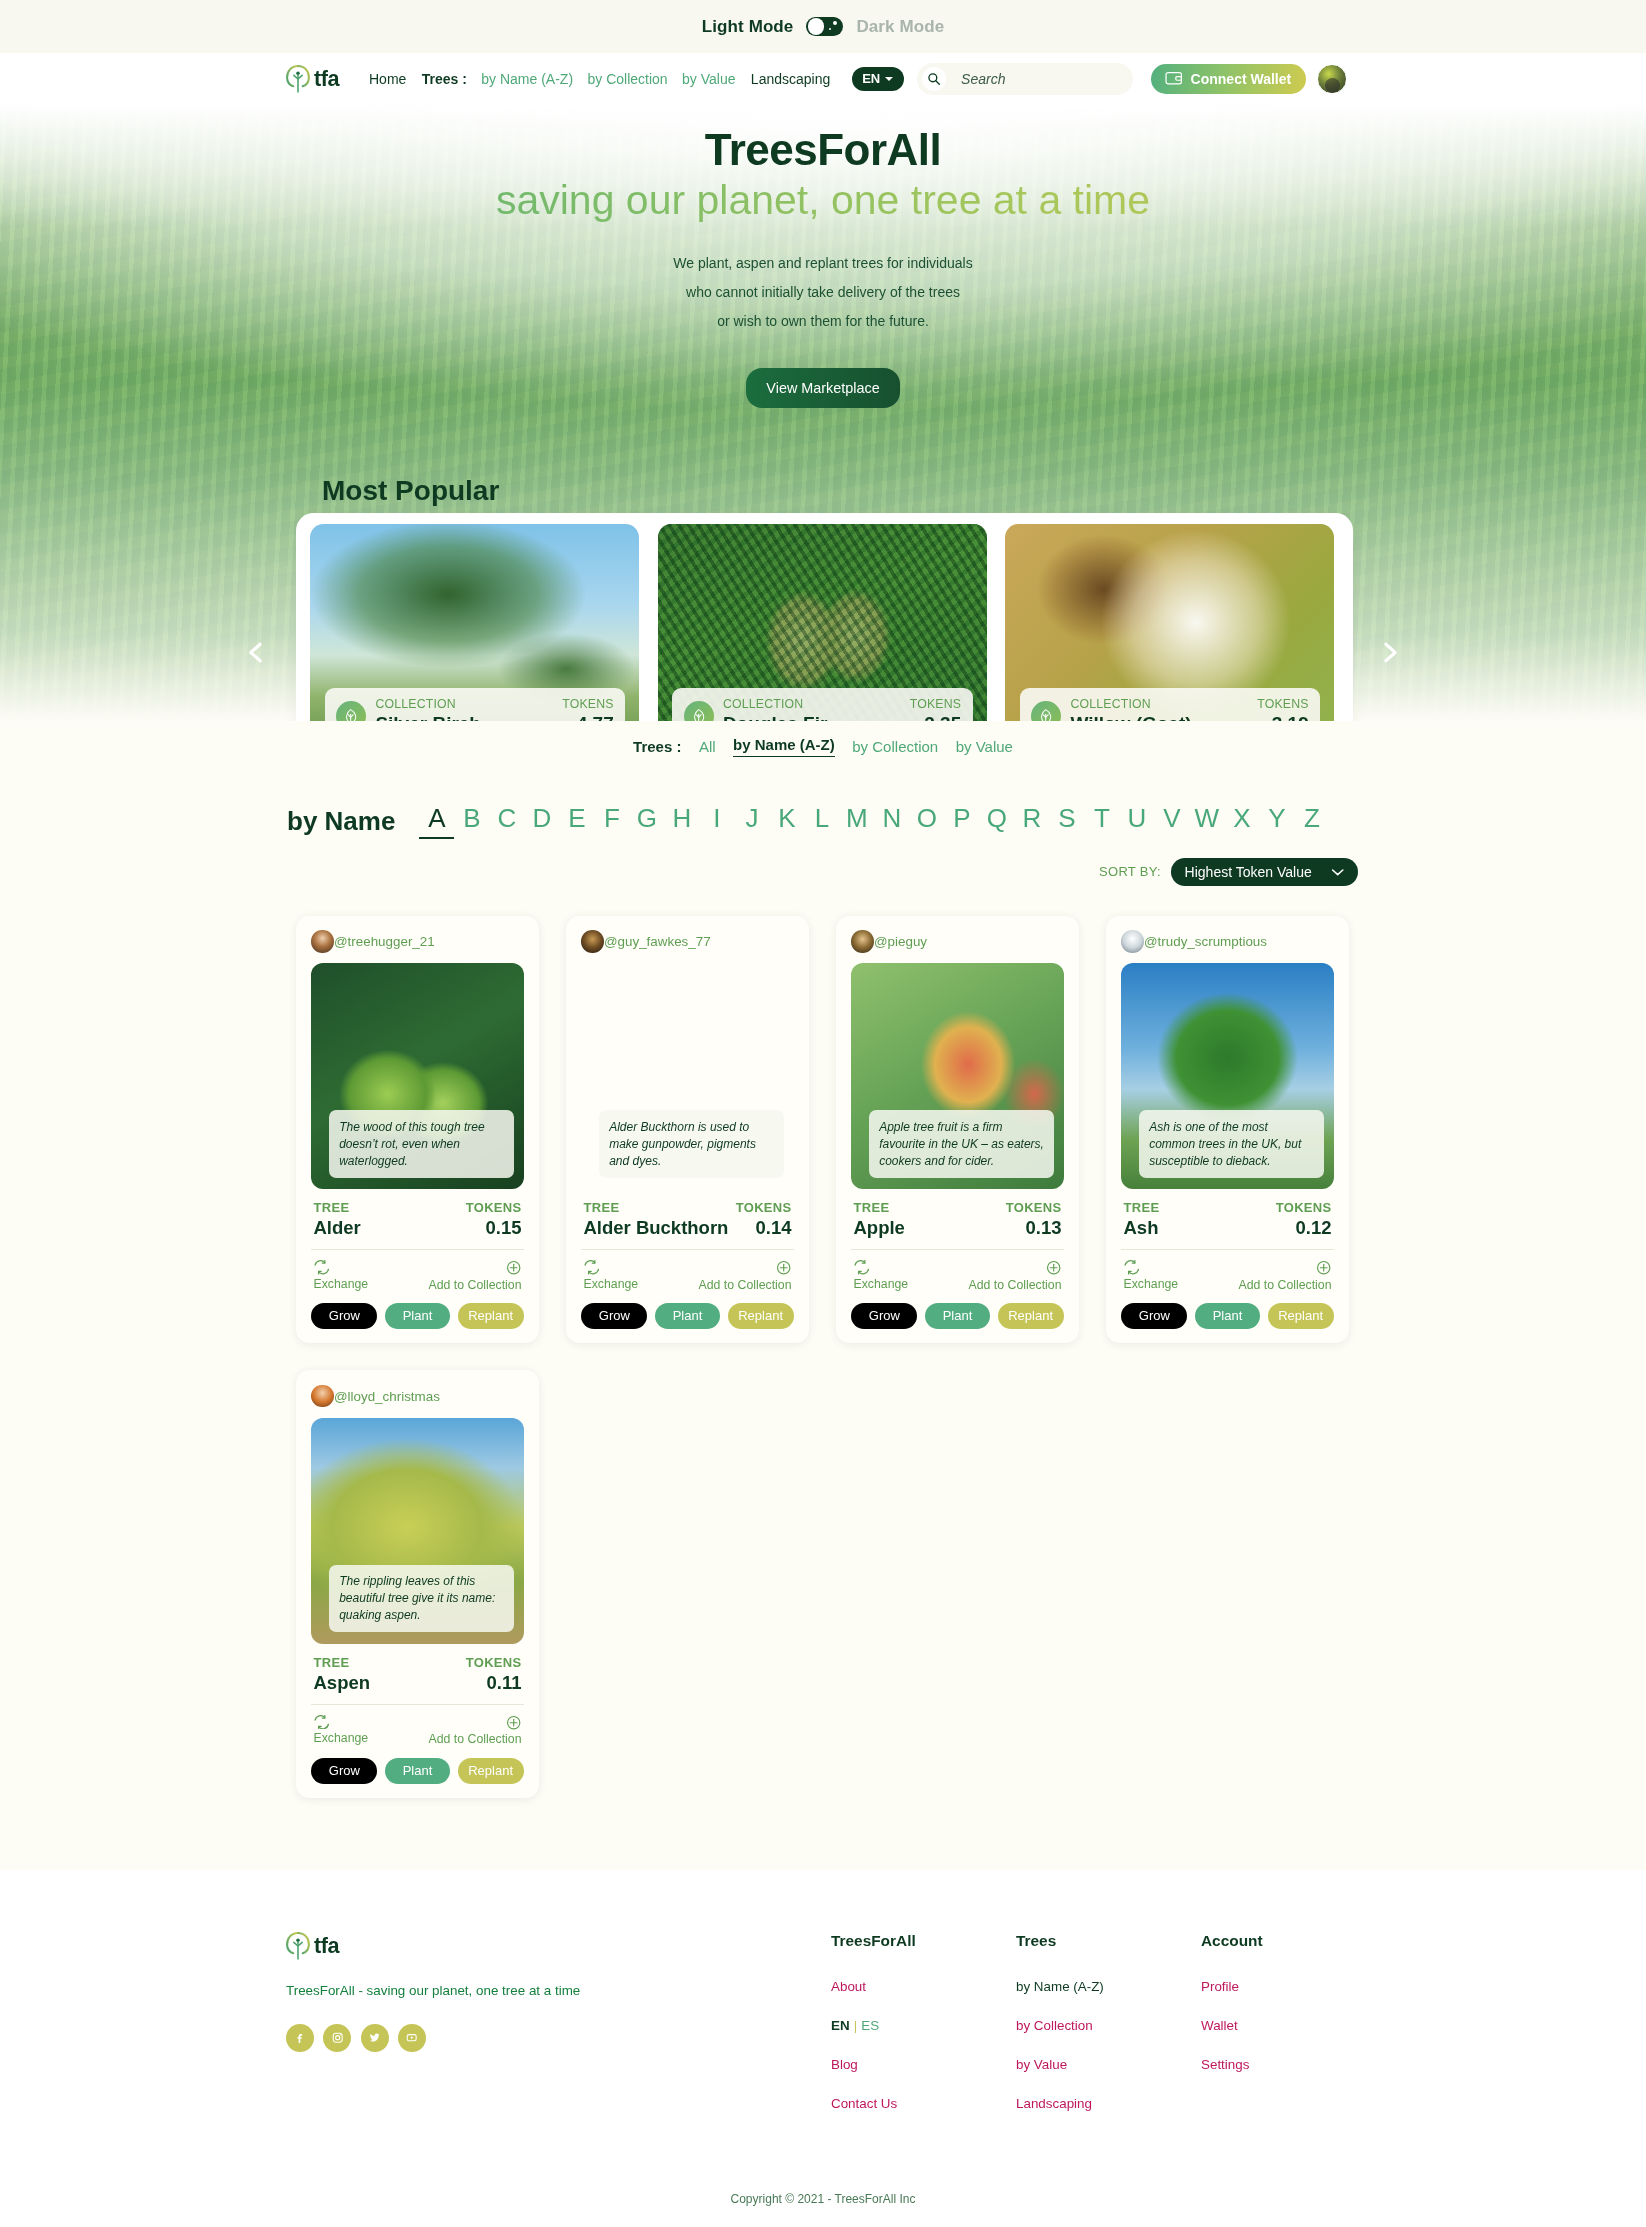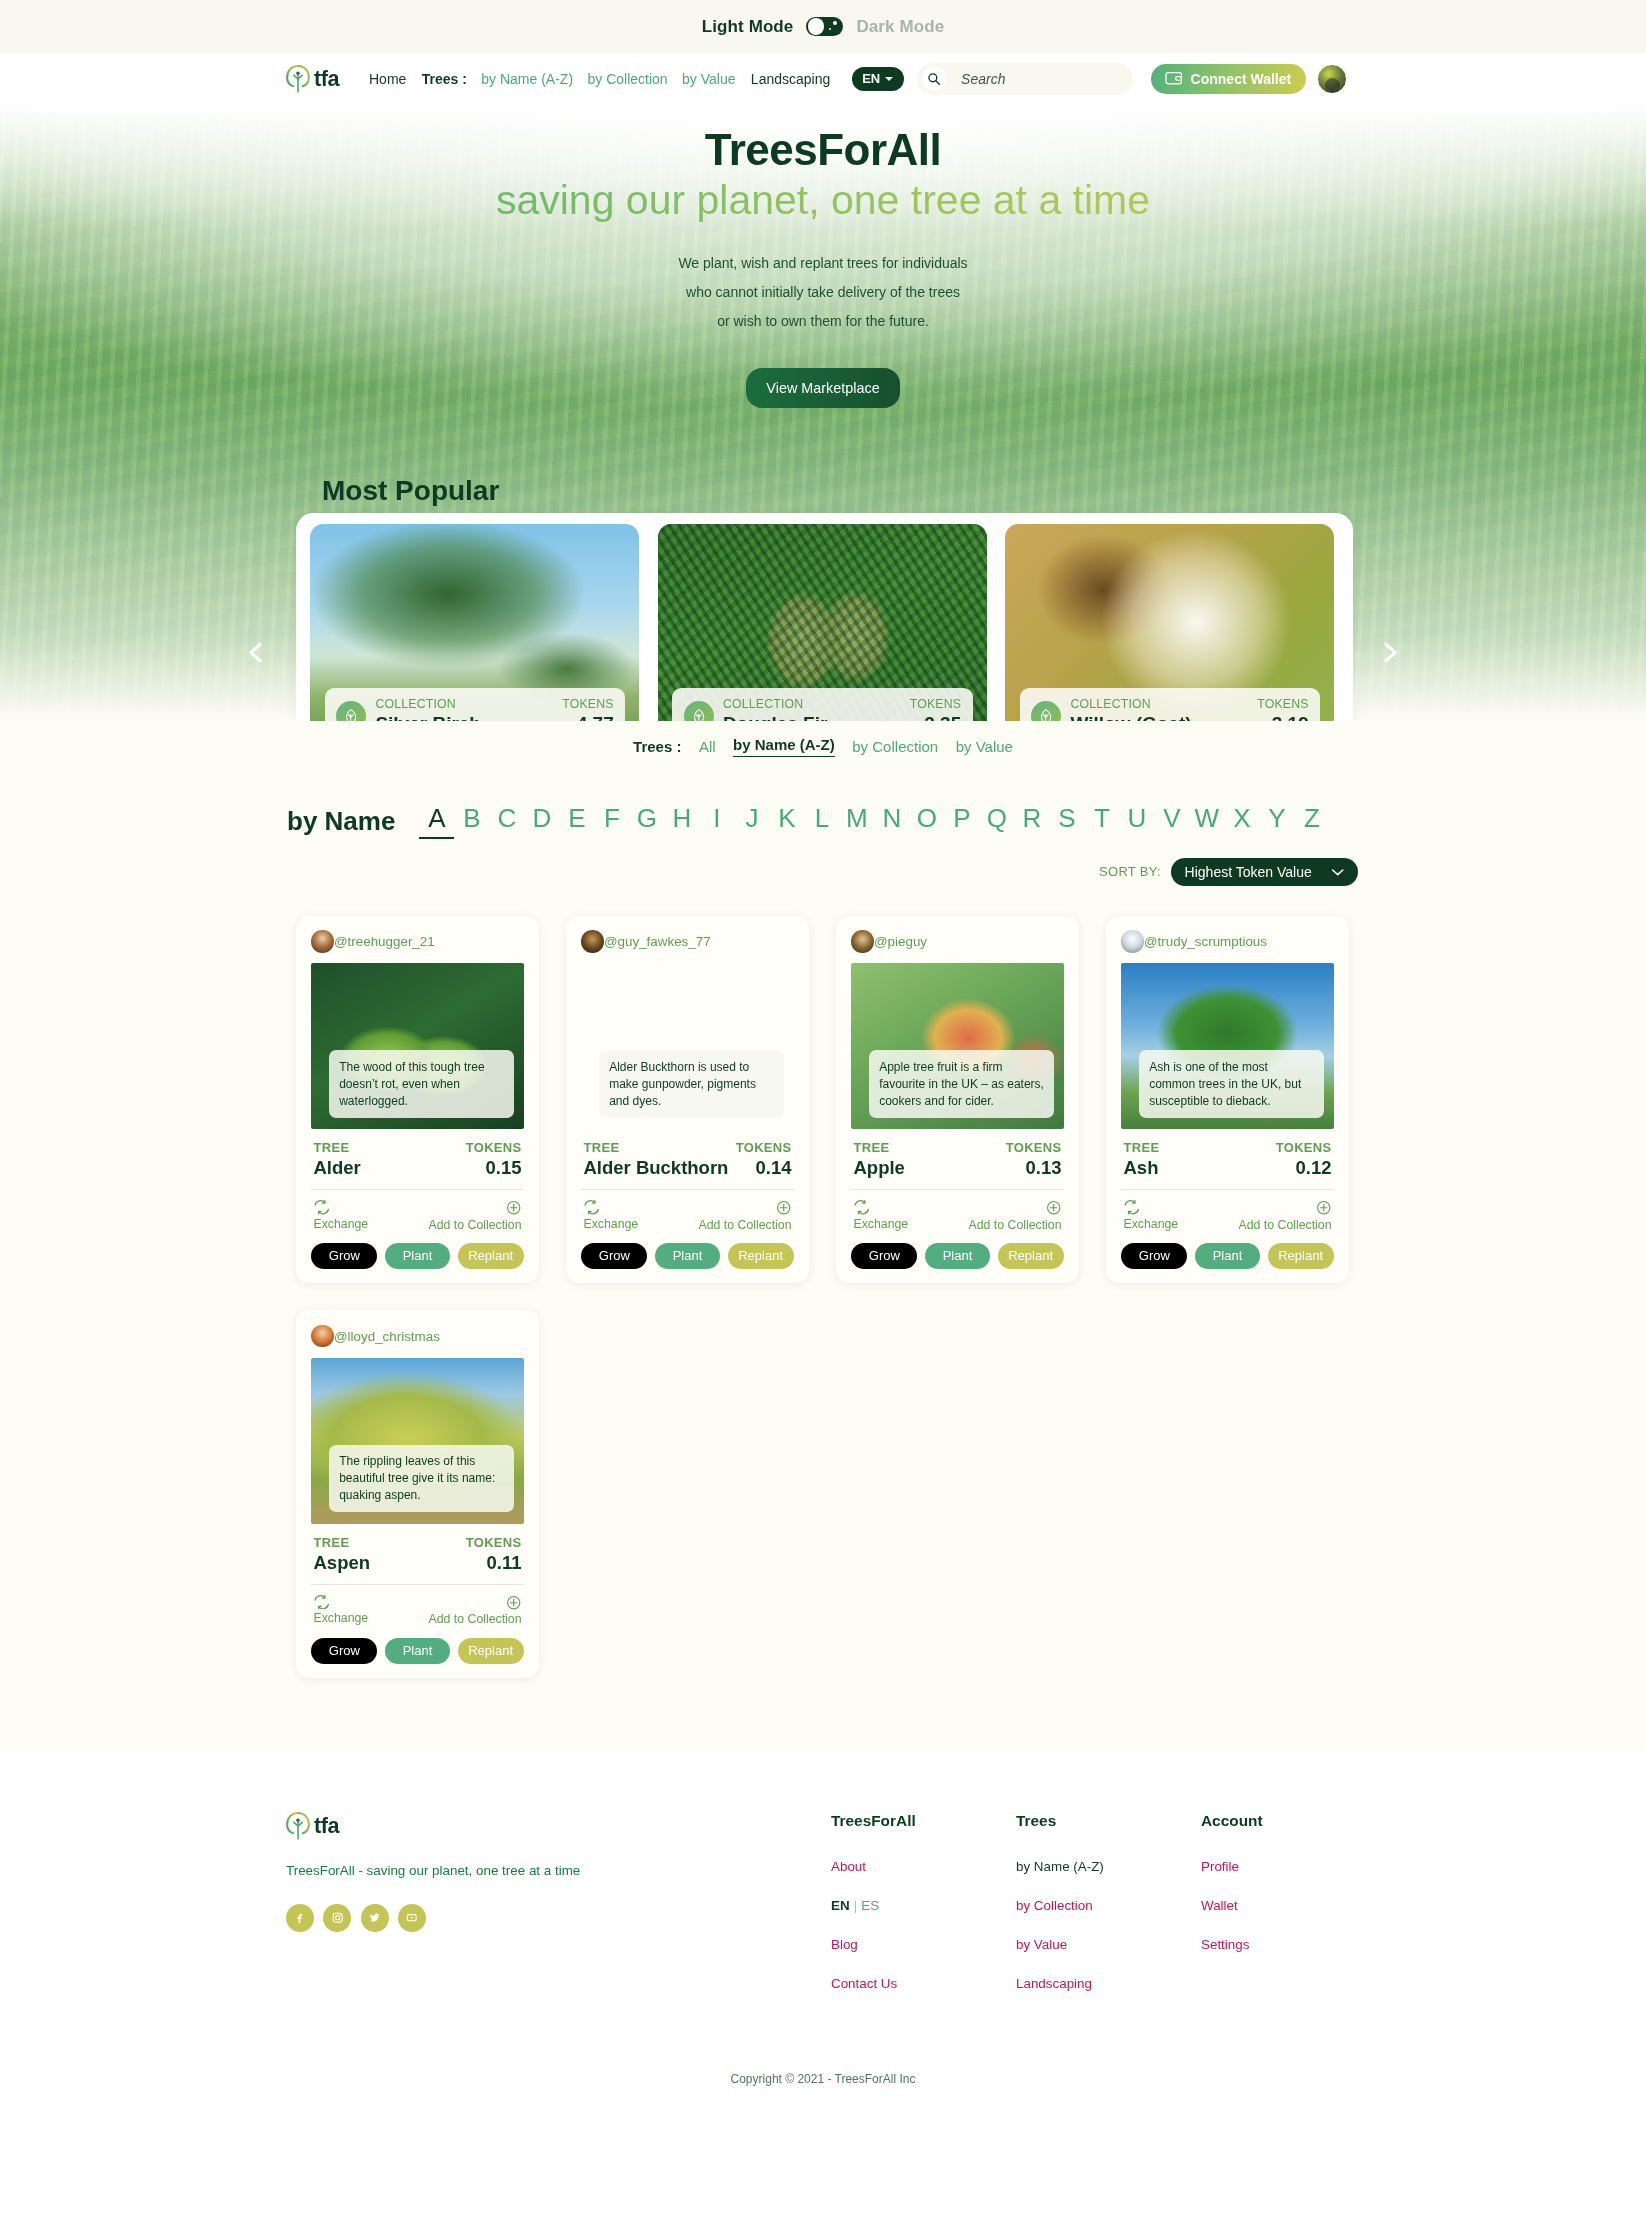--- a/index.html
+++ b/index.html
@@ -173,21 +173,21 @@
     display:flex; flex-wrap: wrap; gap: 27px; padding: 30px 0 0 296px; width: 1379px;
   }
   .tcard {
     width: 243px; background:#fffef9; border-radius: 13.4px; padding: 12.3px 15.4px 14.4px;
     box-shadow: 0 1.5px 9.3px rgba(0,0,0,.07);
   }
   .tc-user { display:flex; align-items:center; gap: 0; height: 27px; }
   .tc-av { width: 22.6px;height:22.6px;border-radius:50%;flex:none; overflow:hidden; position:relative;}
   .tc-handle { font-size: 13.4px; color:#5f9e52; font-weight:500; }
   .tc-img {
-    margin-top: 8.2px; height: 166px; border-radius: 2px; position:relative; overflow:hidden;
+    margin-top: 8.2px; height: 226px; border-radius: 12px; position:relative; overflow:hidden;font-style:italic;
   }
   .tc-fact {
     position:absolute; left: 17.5px; right: 9.3px; bottom: 11.3px;
     background: rgba(246,248,240,.86); border-radius: 7.2px; padding: 8.2px 10.3px;
     font-size: 12px; line-height: 1.42; color:#0d3a20; font-weight:500;
   }
   .tc-meta { display:flex; justify-content:space-between; align-items:flex-end; padding: 11.3px 2.1px 10.3px; border-bottom: 0.5px solid #e8e6d8; }
   .tc-kick { font-size: 13px; color:#5f9e52; font-weight:700; letter-spacing:0.3px; line-height:1.3; }
   .tc-name { font-size: 18.5px; font-weight:700; color:#0d3a20; line-height:1.15; }
   .tc-val { font-size: 18.5px; font-weight:700; color:#0d3a20; line-height:1.15; text-align:right; }
@@ -288,21 +288,21 @@
     </button>
 
     <div class="avatar"></div>
   </div>
 
   <div class="hero">
     <div class="hero-inner">
       <h1>TreesForAll</h1>
       <h2>saving our planet, one tree at a time</h2>
       <p>
-        <span>We plant, wish and replant trees for individuals</span><br>
+        <span>We plant, aspen and replant trees for individuals</span><br>
         <span>who cannot initially take delivery of the trees</span><br>
         <span>or wish to own them for the future.</span>
       </p>
       <button class="cta">View Marketplace</button>
     </div>
 
     <div class="popular-title">Most Popular</div>
 
     <button class="arrow left">
       <svg width="29" height="29" viewBox="0 0 56 56" fill="none" stroke="#fff" stroke-width="6" stroke-linecap="round" stroke-linejoin="round">

